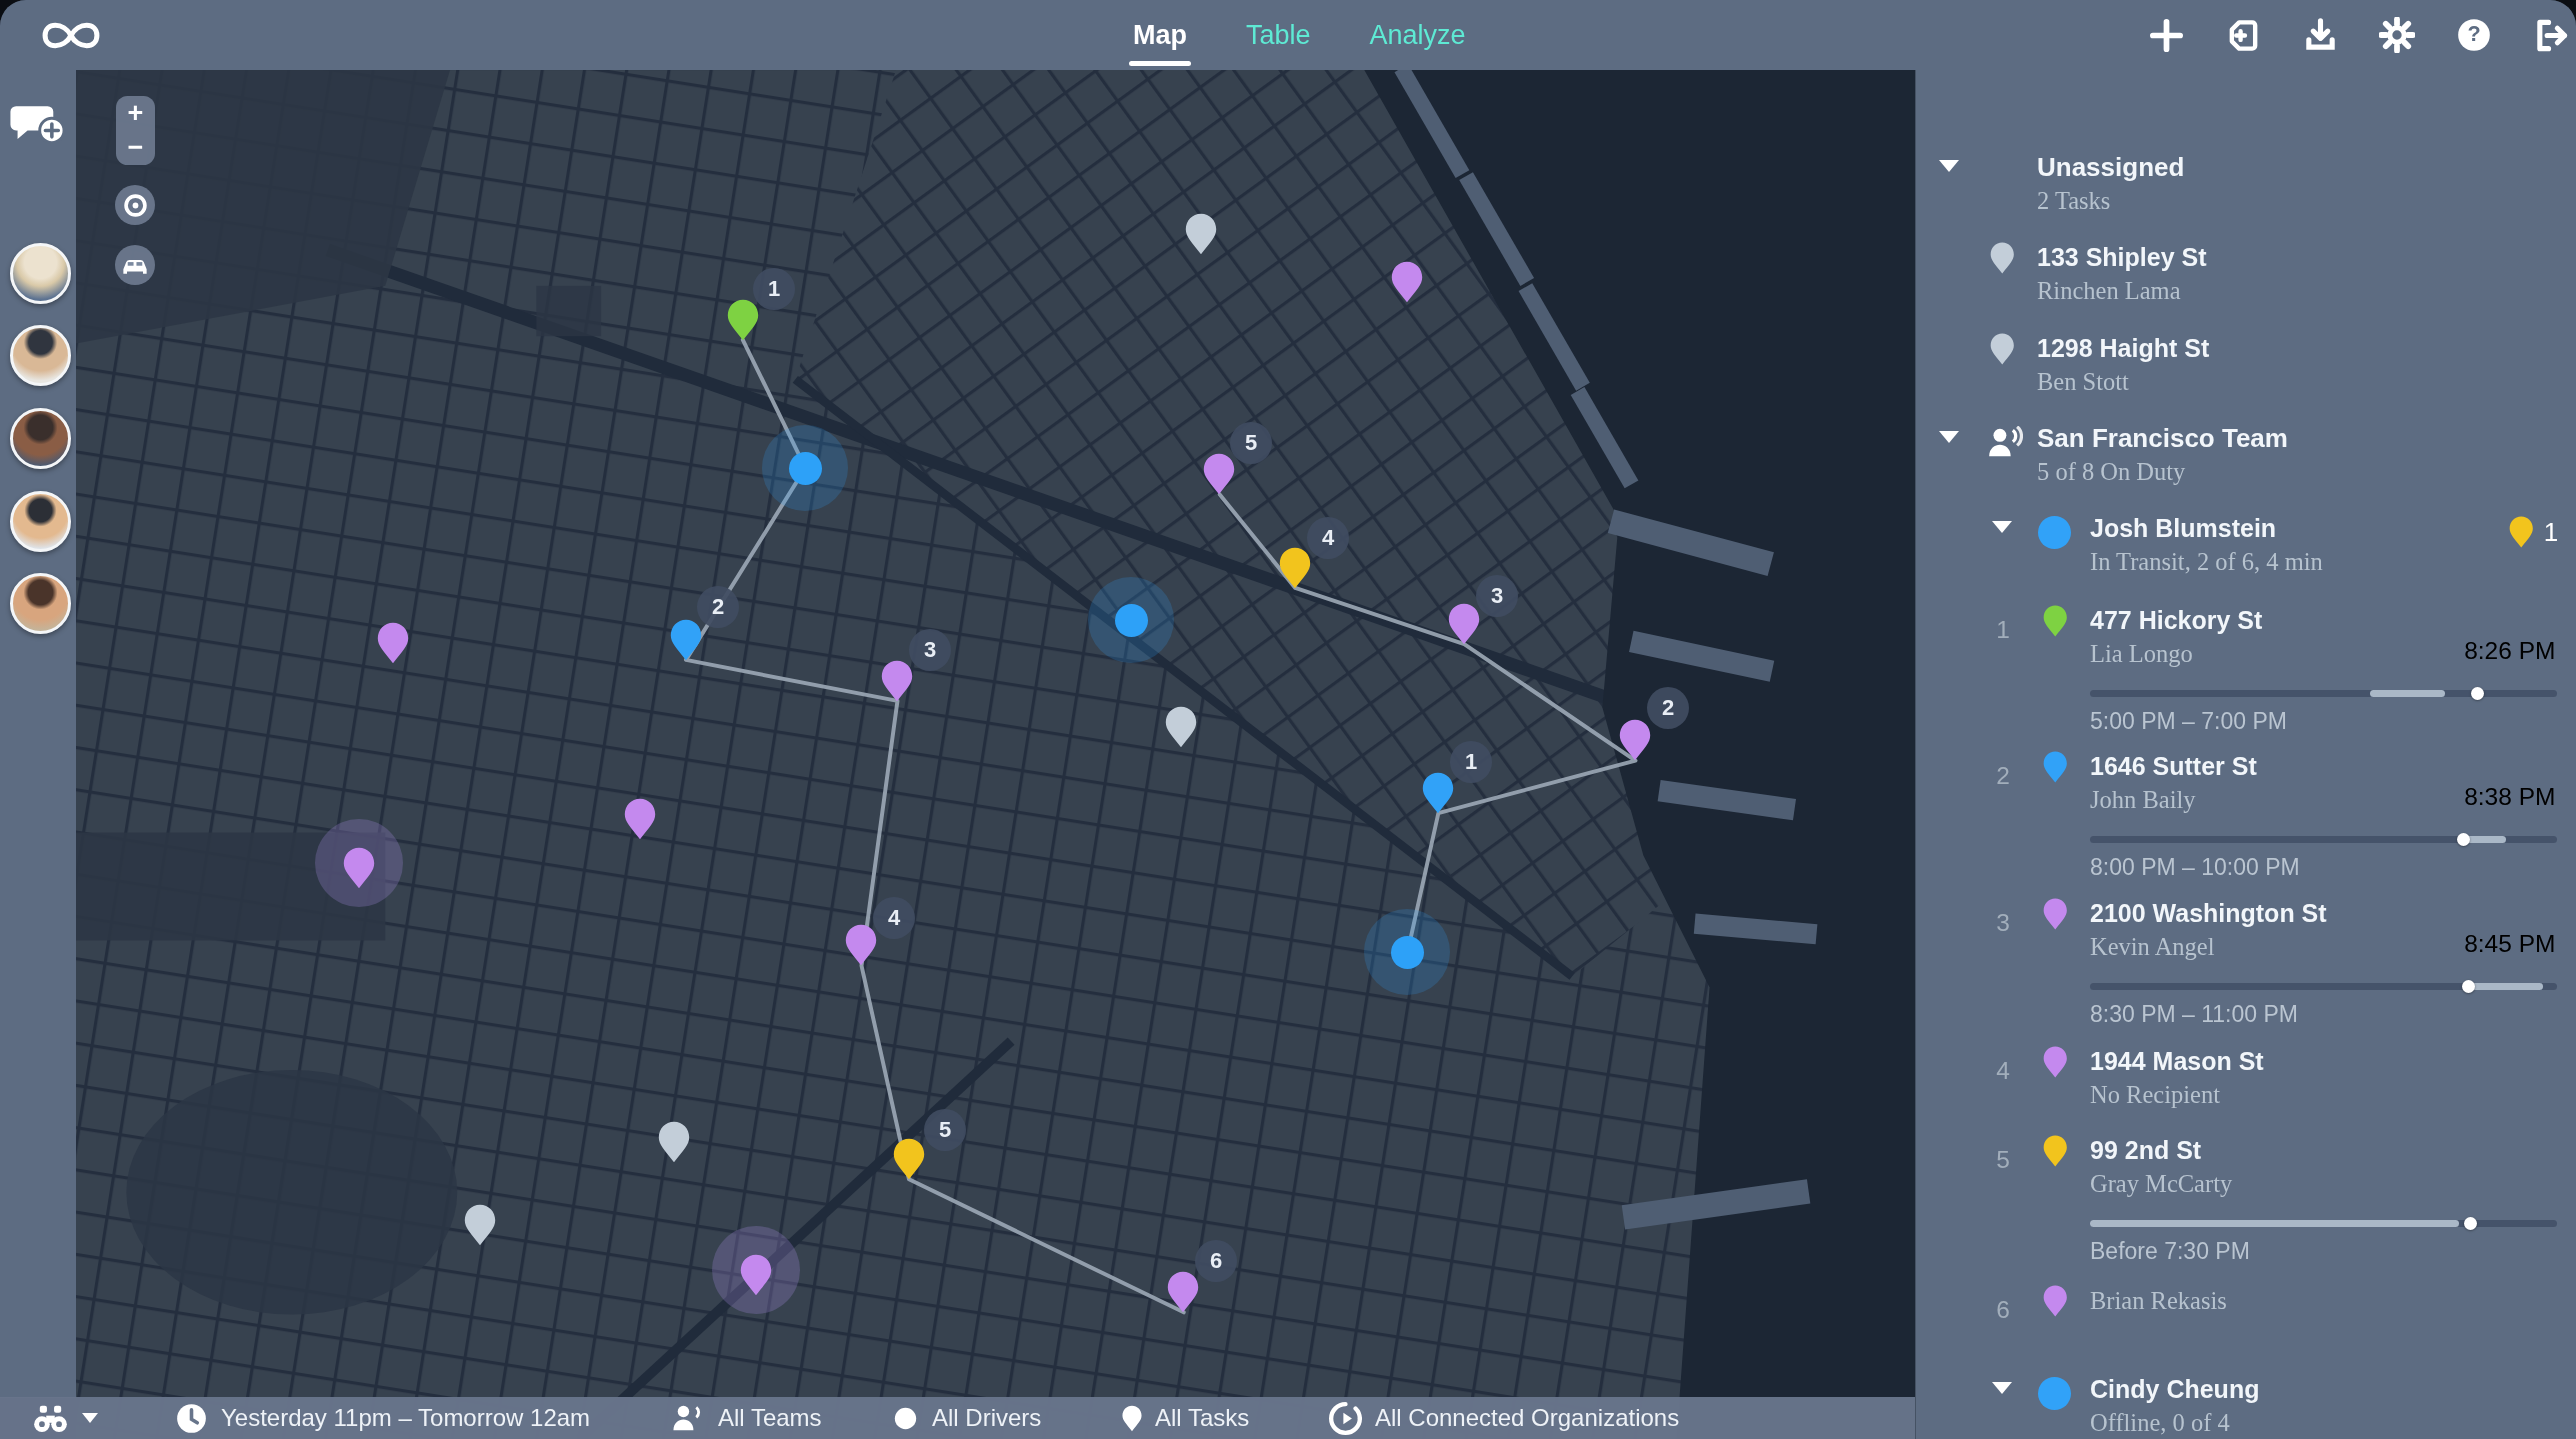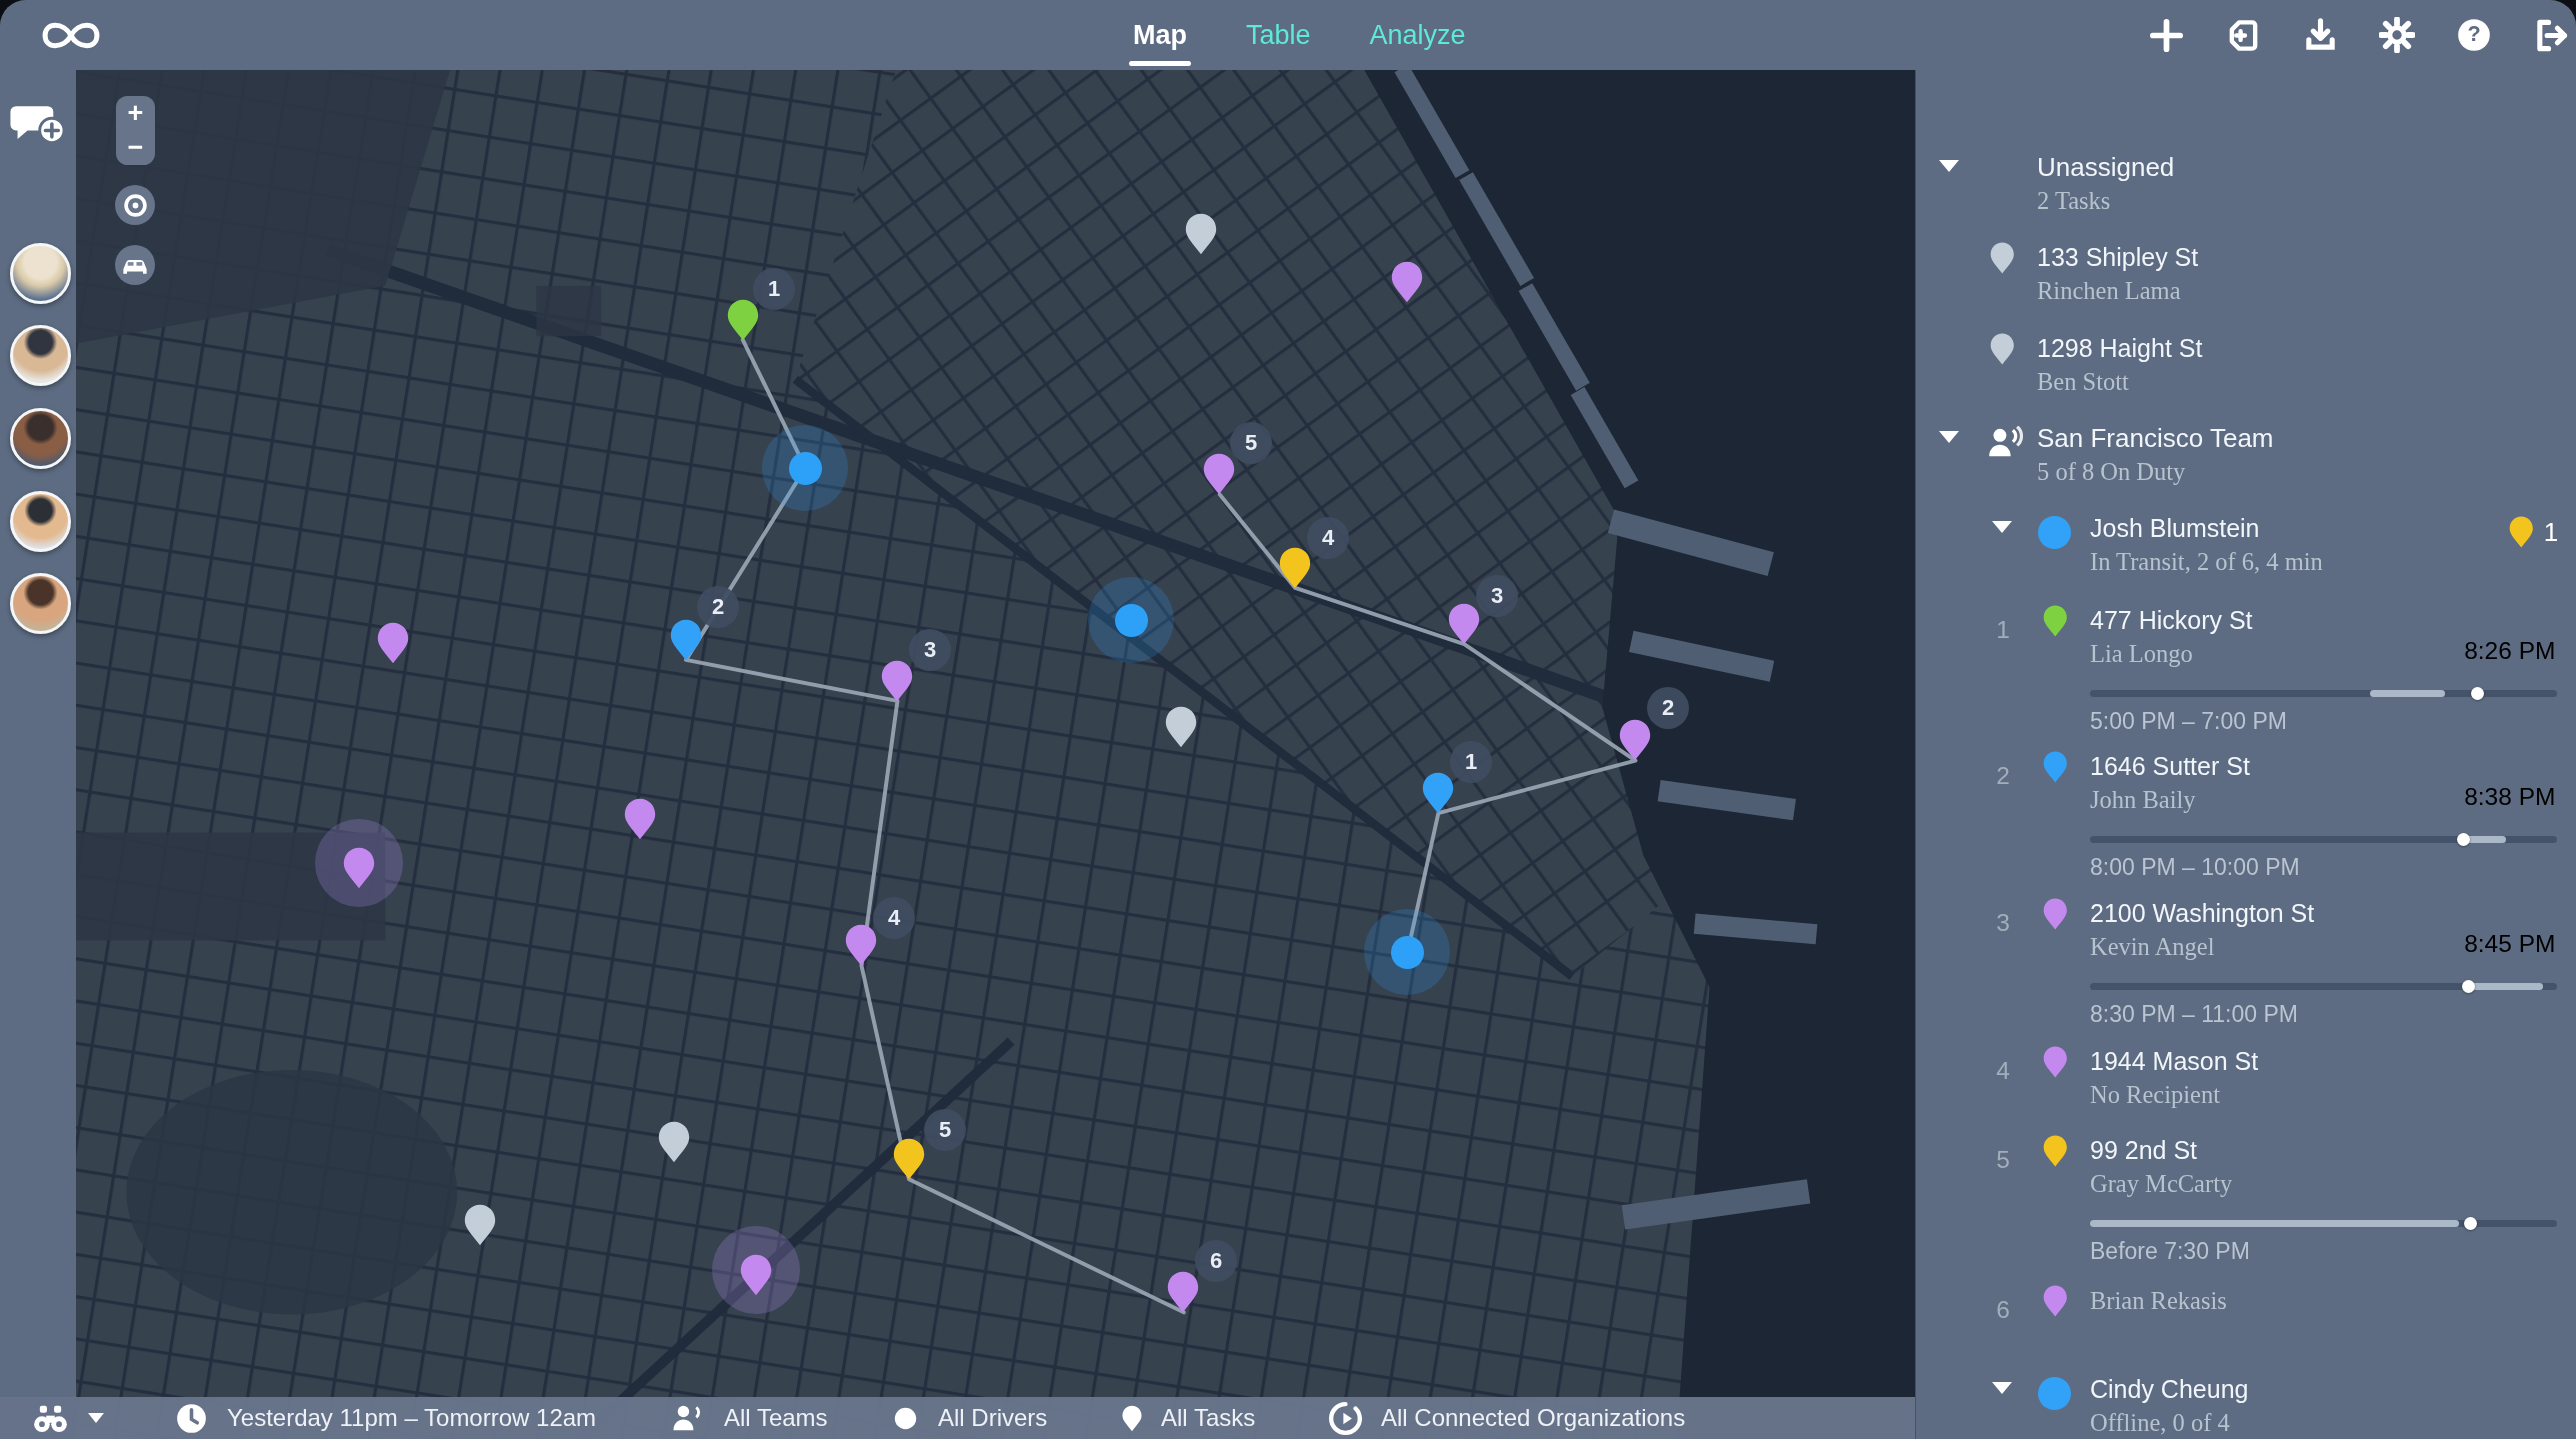--- a/index.html
+++ b/index.html
@@ -37,36 +37,36 @@
   .driver-dot{position:absolute;width:33px;height:33px;margin:-16.5px 0 0 -16.5px;border-radius:50%;background:#2ea2f8;z-index:6;cursor:pointer;}
   .driver-dot::before{content:"";position:absolute;left:50%;top:50%;width:86px;height:86px;margin:-43px 0 0 -43px;border-radius:50%;background:rgba(46,162,248,.20);}
   .map-badge{position:absolute;width:42px;height:42px;margin:-21px 0 0 -21px;border-radius:50%;background:rgba(64,76,97,.92);color:#e9eef5;font-size:22px;font-weight:700;display:flex;align-items:center;justify-content:center;z-index:7;}
   .map-controls{position:absolute;left:40px;top:26px;z-index:10;}
   .zoom-pill{width:39px;height:69px;border-radius:11.5px;background:rgba(124,138,160,.75);display:flex;flex-direction:column;align-items:center;justify-content:space-around;color:#fff;}
   .zbtn{font-size:27px;font-weight:700;line-height:1;cursor:pointer;color:#fff;}
   .ctl{width:40px;height:40px;border-radius:50%;background:rgba(124,138,160,.75);display:flex;align-items:center;justify-content:center;margin-top:20px;margin-left:-0.7px;cursor:pointer;}
 
   
   .bottombar{position:absolute;left:0;bottom:0;width:1915px;height:42px;background:rgba(104,117,139,.97);z-index:50;}
-  .bb{position:absolute;top:0;height:42px;display:flex;align-items:center;gap:19px;color:#eef2f7;font-size:24px;font-weight:500;white-space:nowrap;}
+  .bb{position:absolute;top:0;height:42px;display:flex;align-items:center;gap:13px;color:#eef2f7;font-size:24px;font-weight:500;white-space:nowrap;}
 
   
   .rightpanel{position:absolute;left:1915px;top:70px;width:661px;height:1369px;background:#5d6c82;z-index:45;border-left:1.4px solid rgba(25,33,46,.35);}
   .searchrow{position:absolute;left:0;top:0;width:100%;height:69px;border-bottom:1.4px solid rgba(30,40,56,.30);}
   .searchrow input{position:absolute;left:81px;top:13px;width:446px;background:transparent;border:none;outline:none;font-size:28px;color:#eef2f7;font-family:inherit;}
   .searchrow input::placeholder{color:#a9b7c5;}
   .mag{position:absolute;left:29px;top:18.7px;}
   .viewtoggle{position:absolute;right:53px;top:20px;}
   .searchcaret{position:absolute;right:18.7px;top:30px;}
   .caret{width:0;height:0;border-left:10px solid transparent;border-right:10px solid transparent;border-top:12.2px solid #ffffff;}
   .row{position:absolute;left:0;width:100%;cursor:pointer;}
   .row .caret{position:absolute;}
   .g-caret{left:23px;top:8.6px;}
   .d-caret{left:76px;top:8.6px;}
-  .t1{font-size:25px;font-weight:400;color:#f2f6fa;line-height:33px;}
+  .t1{font-size:25px;font-weight:700;color:#f2f6fa;line-height:33px;}
   .t2{font-size:24.5px;font-weight:400;color:#b7c3cf;line-height:33px;font-family:Liberation Serif, serif;}
   .gt{font-size:26px;}
   .num{position:absolute;left:69px;top:11.5px;width:36px;text-align:center;font-size:24.5px;color:#a2aebb;}
   .lpin{position:absolute;}
   .lpin svg{display:block;}
   .pin-l1{left:74px;top:1.4px;}
   .pin-l2{left:127px;top:1.4px;}
   .txt-g{position:absolute;left:121px;top:0;}
   .txt-t{position:absolute;left:174px;top:0;right:21.6px;}
   .dot-avatar{position:absolute;left:122px;top:4.3px;width:33px;height:33px;border-radius:50%;background:#2ea2f8;}

